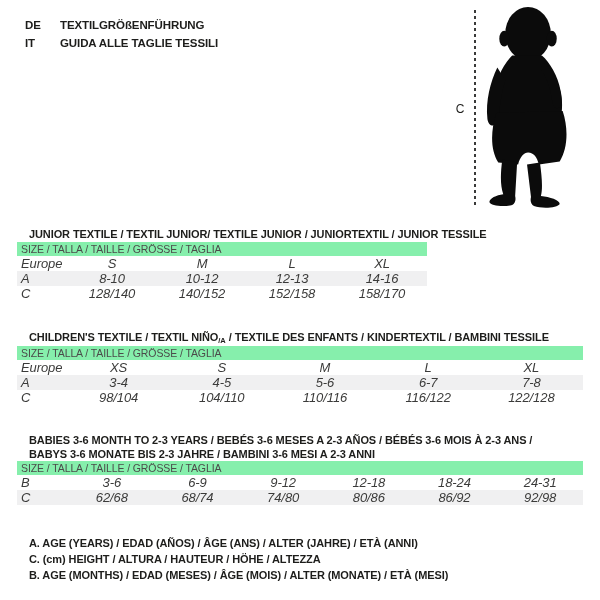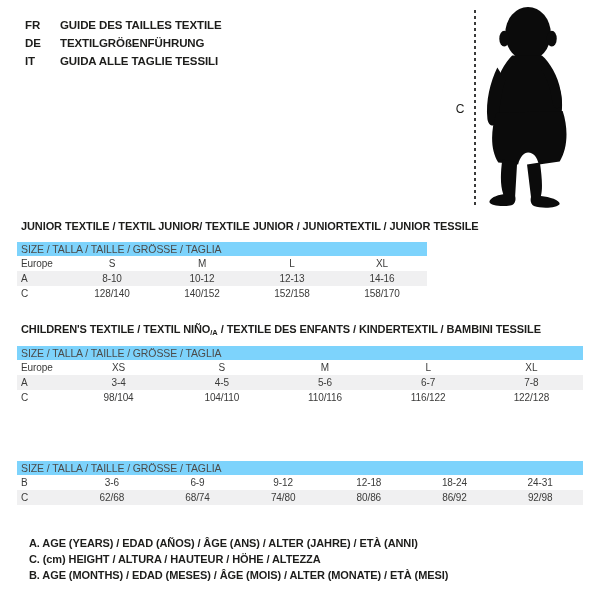--- a/index.html
+++ b/index.html
@@ -21,69 +21,65 @@
   
   .height-label { position: absolute; left: 452px; top: 102px; width: 16px; text-align: center; font-size: 12px; color: #1d1d1b; }
   .dashed-line {
     position: absolute; left: 474px; top: 10px; width: 2px; height: 197px;
     background: repeating-linear-gradient(to bottom, #3a3a39 0 3px, transparent 3px 6px);
   }
   .baby-svg { position: absolute; left: 482px; top: 6px; width: 97px; height: 202px; }
 
   
   .tbl-title {
-    position: absolute; left: 17px; margin: 4px;
+    position: absolute; left: 17px; margin: 12px;
     font-size: 11px; font-weight: 700; letter-spacing: -0.1px;
     line-height: 13px; white-space: nowrap; color: #1d1d1b;
   }
   .t1-title { top: 216px; }
   .t2-title { top: 319px; text-align: right; }
   .t3-title { top: 421px; line-height: 14px; white-space: normal; width: 566px; }
   .sub { font-size: 7.5px; vertical-align: -2px; letter-spacing: 0; }
 
   
   .size-bar {
     position: absolute; left: 17px; height: 14px;
-    background: #7dd3fc; color: #4b4b4a;
+    background: #86efac; color: #4b4b4a;
     font-size: 10.5px; line-height: 14px; letter-spacing: -0.1px;
     padding-left: 4px; box-sizing: border-box; white-space: nowrap;
   }
   .t1-bar { top: 242px; width: 410px; }
   .t2-bar { top: 346px; width: 566px; }
   .t3-bar { top: 461px; width: 566px; }
 
   
   .size-table {
     position: absolute; left: 17px;
     border-collapse: collapse; table-layout: fixed;
-    font-size: 10px; color: #3b3b3a; letter-spacing: -0.1px;
+    font-size: 13px; color: #3b3b3a; letter-spacing: -0.1px; font-style: italic;
   }
   .size-table td { padding: 0; height: 15px; text-align: center; vertical-align: middle; }
   .size-table td.lbl { text-align: left; padding-left: 4px; }
   .size-table tr.shaded td { background: #f0f0f1; }
   .t1 { top: 256px; width: 410px; }
   .t2 { top: 360px; width: 566px; }
   .t3 { top: 475px; width: 566px; }
   .t1 col.c-lbl, .t2 col.c-lbl { width: 50px; }
   .t3 col.c-lbl { width: 52px; }
 
   
   .legend { position: absolute; left: 17px; top: 535px; margin-left: 12px; }
   .legend-line { font-size: 11px; font-weight: 700; line-height: 16px; letter-spacing: -0.1px; white-space: nowrap; color: #1d1d1b; }
 </style>
 </head>
 <body>
 
 <div class="page">
 
   <section class="lang-block">
-    <div class="lang-row">
-      <span class="lang-code">FR</span>
-      <span class="lang-label">GUIDE DES TAILLES TEXTILE</span>
-    </div>
     <div class="lang-row">
       <span class="lang-code">DE</span>
       <span class="lang-label">TEXTILGRÖßENFÜHRUNG</span>
     </div>
     <div class="lang-row">
       <span class="lang-code">IT</span>
       <span class="lang-label">GUIDA ALLE TAGLIE TESSILI</span>
     </div>
   </section>
 
@@ -178,20 +174,24 @@
         <td class="lbl">C</td>
         <td>98/104</td>
         <td>104/110</td>
         <td>110/116</td>
         <td>116/122</td>
         <td>122/128</td>
       </tr>
     </tbody>
   </table>
 
+  <h2 class="tbl-title t3-title">
+    <span style="display:block">BABIES 3-6 MONTH TO 2-3 YEARS / BEBÉS 3-6 MESES A 2-3 AÑOS / BÉBÉS 3-6 MOIS À 2-3 ANS /</span>
+    <span style="display:block">BABYS 3-6 MONATE BIS 2-3 JAHRE / BAMBINI 3-6 MESI A 2-3 ANNI</span>
+  </h2>
   <div class="size-bar t3-bar">SIZE / TALLA / TAILLE / GRÖSSE / TAGLIA</div>
   <table class="size-table t3">
     <colgroup>
         <col class="c-lbl">
         <col>
         <col>
         <col>
         <col>
         <col>
         <col>

